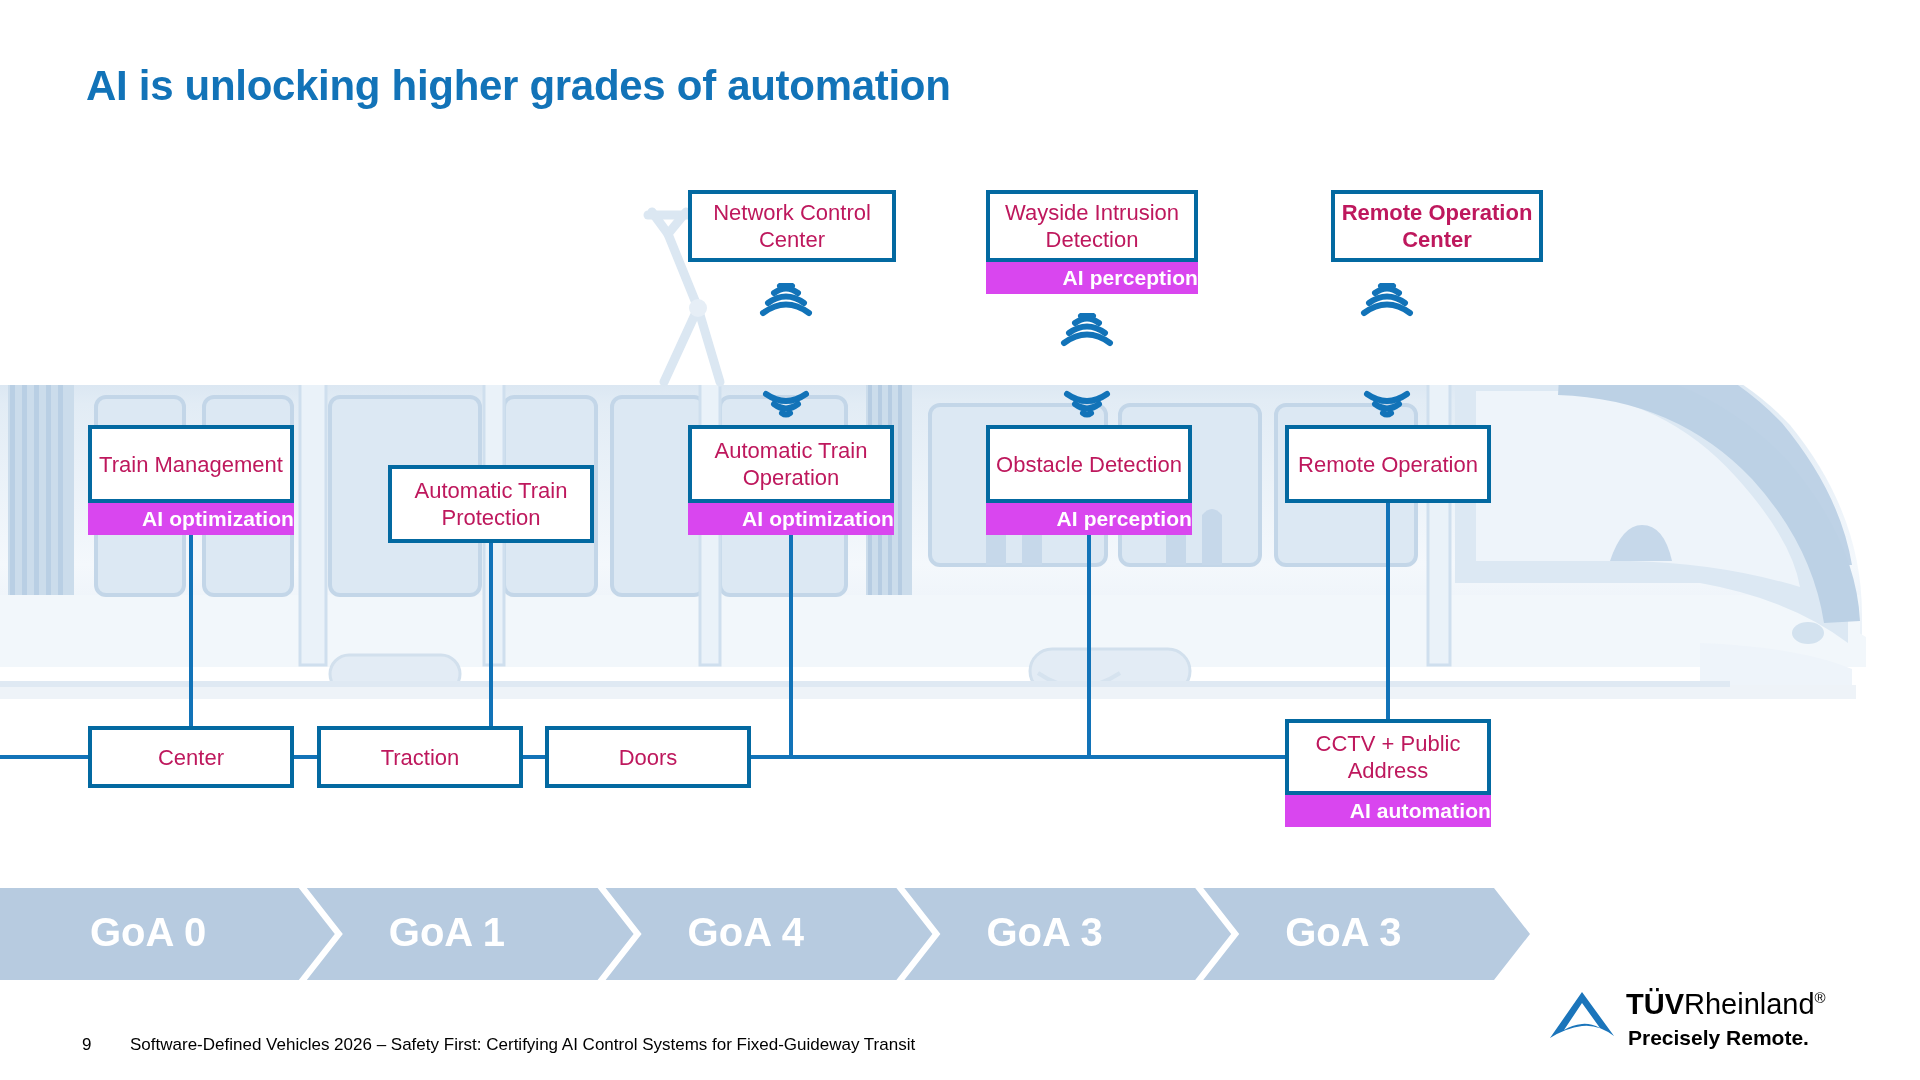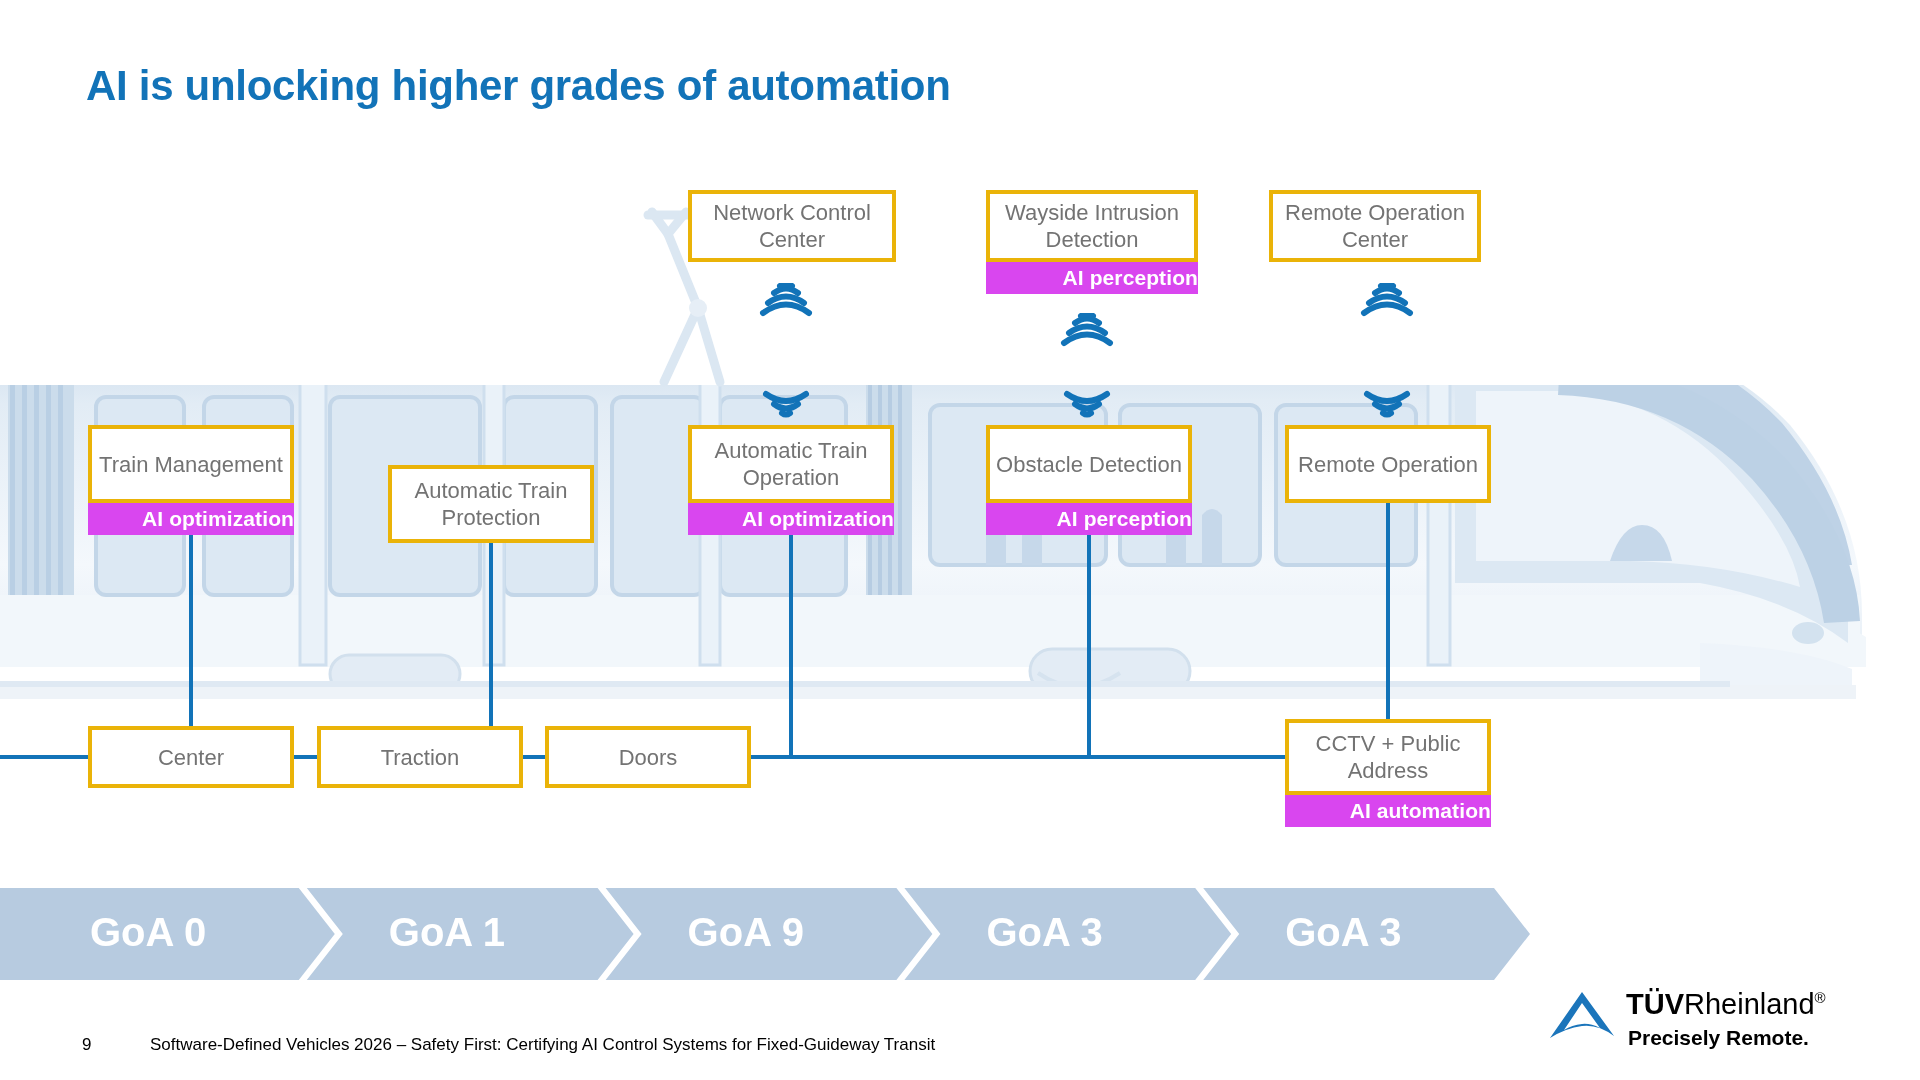--- a/index.html
+++ b/index.html
@@ -53,23 +53,23 @@
     pointer-events: none;
   }
 
   
   .node {
     position: absolute;
     box-sizing: border-box;
   }
   .node-body {
     box-sizing: border-box;
-    border: 4px solid #eab308;
+    border: 4px solid #0369a1;
     background: #ffffff;
-    color: #737373;
+    color: #be185d;
     font-size: 22px;
     line-height: 27px;
     display: flex;
     align-items: center;
     justify-content: center;
     text-align: center;
     padding: 4px 6px;
   }
   .node-badge {
     box-sizing: border-box;
@@ -106,21 +106,20 @@
     font-size: 17px;
     color: #000000;
   }
   .footer-text {
     position: absolute;
     left: 130px;
     top: 1035px;
     font-size: 17px;
     color: #000000;
     white-space: nowrap;
-    margin-left: 20px;
   }
 
   
   .logo {
     position: absolute;
     left: 1548px;
     top: 988px;
     width: 330px;
     height: 75px;
   }
@@ -290,21 +289,21 @@
   <div class="slide-title">AI is unlocking higher grades of automation</div>
 
   <div id="wayside-row">
       <div class="node" style="left: 688px; top: 190px; width: 208px;">
         <div class="node-body" style="height: 72px;">Network Control Center</div>
       </div>
       <div class="node" style="left: 986px; top: 190px; width: 212px;">
         <div class="node-body" style="height: 72px;">Wayside Intrusion Detection</div>
         <div class="node-badge">AI perception</div>
       </div>
-      <div class="node" style="left: 1269px; top: 190px; width: 212px;">
+      <div class="node" style="left: 1331px; top: 190px; width: 212px; font-weight: bold;">
         <div class="node-body" style="height: 72px;">Remote Operation Center</div>
       </div>
     </div>
 
   <div id="onboard-row">
       <div class="node" style="left: 88px; top: 425px; width: 206px;">
         <div class="node-body" style="height: 78px;">Train Management</div>
         <div class="node-badge">AI optimization</div>
       </div>
       <div class="node" style="left: 388px; top: 425px; width: 206px; margin-top: 40px;">
@@ -393,21 +392,21 @@
           <path d="M 0 0 L 298.8 0 L 334.8 46 L 298.8 92 L 0 92 Z"></path>
           <path d="M 306.8 0 L 597.6 0 L 633.6 46 L 597.6 92 L 306.8 92 L 342.8 46 Z"></path>
           <path d="M 605.6 0 L 896.4000000000001 0 L 932.4000000000001 46 L 896.4000000000001 92 L 605.6 92 L 641.6 46 Z"></path>
           <path d="M 904.4000000000001 0 L 1195.2 0 L 1231.2 46 L 1195.2 92 L 904.4000000000001 92 L 940.4000000000001 46 Z"></path>
           <path d="M 1203.2 0 L 1494 0 L 1530 46 L 1494 92 L 1203.2 92 L 1239.2 46 Z"></path>
         </g>
     </svg>
     <div id="goa-labels">
         <div class="goa-label" style="position: absolute; left: 90px; top: 22px;">GoA 0</div>
         <div class="goa-label" style="position: absolute; left: 388.8px; top: 22px;">GoA 1</div>
-        <div class="goa-label" style="position: absolute; left: 687.6px; top: 22px;">GoA 9</div>
+        <div class="goa-label" style="position: absolute; left: 687.6px; top: 22px;">GoA 4</div>
         <div class="goa-label" style="position: absolute; left: 986.4px; top: 22px;">GoA 3</div>
         <div class="goa-label" style="position: absolute; left: 1285.2px; top: 22px;">GoA 3</div>
       </div>
   </div>
 
   <div class="footer-page">9</div>
   <div class="footer-text">Software-Defined Vehicles 2026 – Safety First: Certifying AI Control Systems for Fixed-Guideway Transit</div>
 
   <div class="logo">
     <div class="logo-mark">

